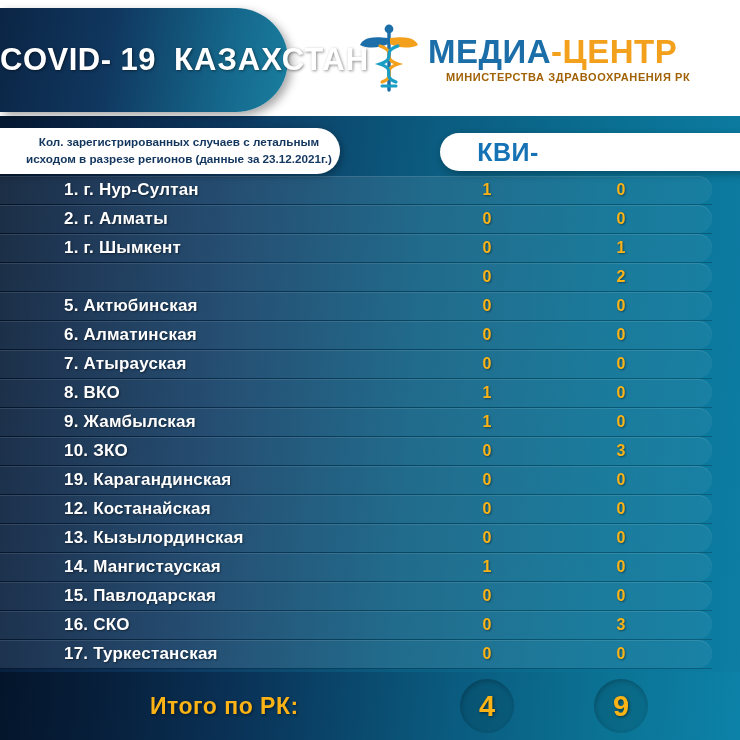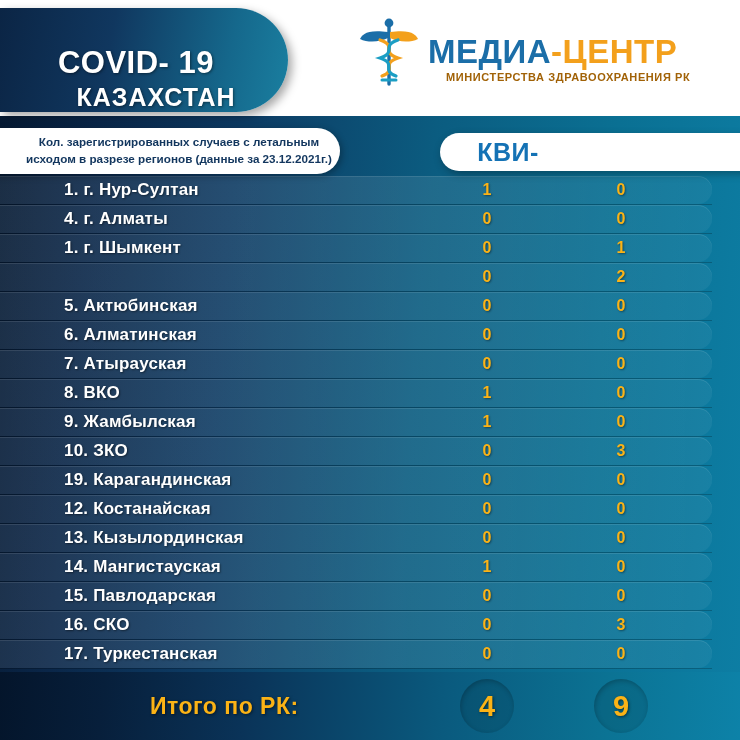--- a/index.html
+++ b/index.html
@@ -39,49 +39,48 @@
     width: 288px; height: 104px;
     background: linear-gradient(100deg, #0b2545 0%, #10375f 38%, #15688c 78%, #1a7fa0 100%);
     border-radius: 0 56px 56px 0;
     box-shadow: 4px 4px 10px rgba(0,0,0,0.35);
     z-index: 5;
   }
   .title-lines {
     position: absolute;
     left: 0; top: 0; right: 16px; bottom: 0;
     display: flex;
-    flex-direction: column;
     align-items: center;
-    justify-content: flex-end;
-    gap: 2px;
+    justify-content: flex-start;
+    gap: 18px;
   }
   .title-line1 {
     color: #ffffff;
     font-size: 31px;
     font-weight: bold;
     letter-spacing: 0.5px;
     text-shadow: 1px 1px 3px rgba(0,0,0,0.45);
     white-space: nowrap;
   }
   .title-line2 {
     color: #ffffff;
-    font-size: 25px;
+    font-size: 31px;
     font-weight: bold;
     letter-spacing: 1px;
     text-shadow: 1px 1px 3px rgba(0,0,0,0.45);
     white-space: nowrap;
-    margin-left: 40px;
   }
 
   
   .logo-block {
     position: absolute;
     left: 358px; top: 16px;
     width: 360px; height: 86px;
     display: flex;
+    align-items: center;
     gap: 8px;
   }
   .caduceus { width: 62px; height: 74px; flex: 0 0 auto; }
   .logo-text { display: flex; flex-direction: column; justify-content: center; }
   .logo-main {
     font-size: 33px;
     font-weight: bold;
     letter-spacing: 0.5px;
     line-height: 1.02;
     white-space: nowrap;
@@ -282,21 +281,21 @@
     <div class="col-head kvi-neg">КВИ-</div>
   </div>
 
   <div class="rows" id="rows">
       <div class="row">
         <div class="row-label">1. г. Нур-Султан</div>
         <div class="cell c1">1</div>
         <div class="cell c2">0</div>
       </div>
       <div class="row">
-        <div class="row-label">4. г. Алматы</div>
+        <div class="row-label">2. г. Алматы</div>
         <div class="cell c1">0</div>
         <div class="cell c2">0</div>
       </div>
       <div class="row">
         <div class="row-label">1. г. Шымкент</div>
         <div class="cell c1">0</div>
         <div class="cell c2">1</div>
       </div>
       <div class="row">
         <div class="cell c1">0</div>

